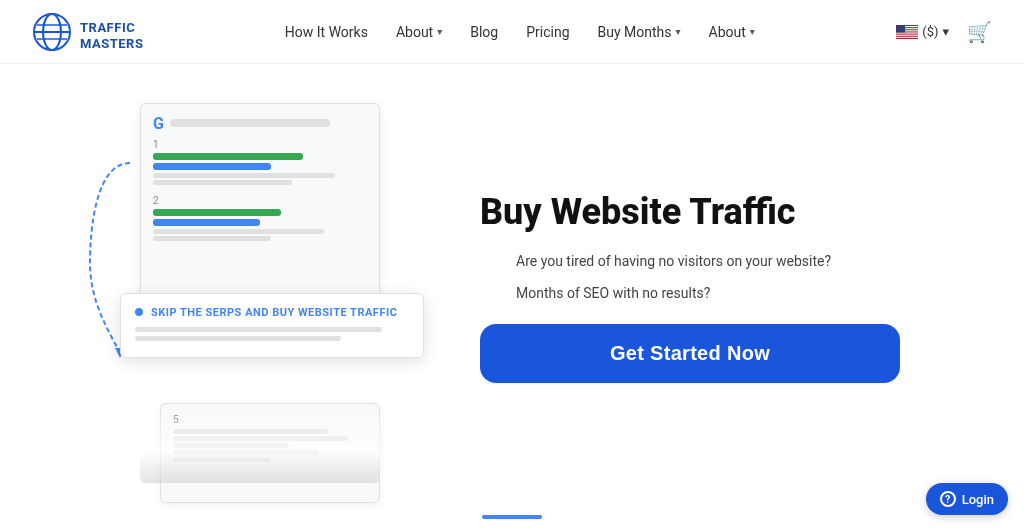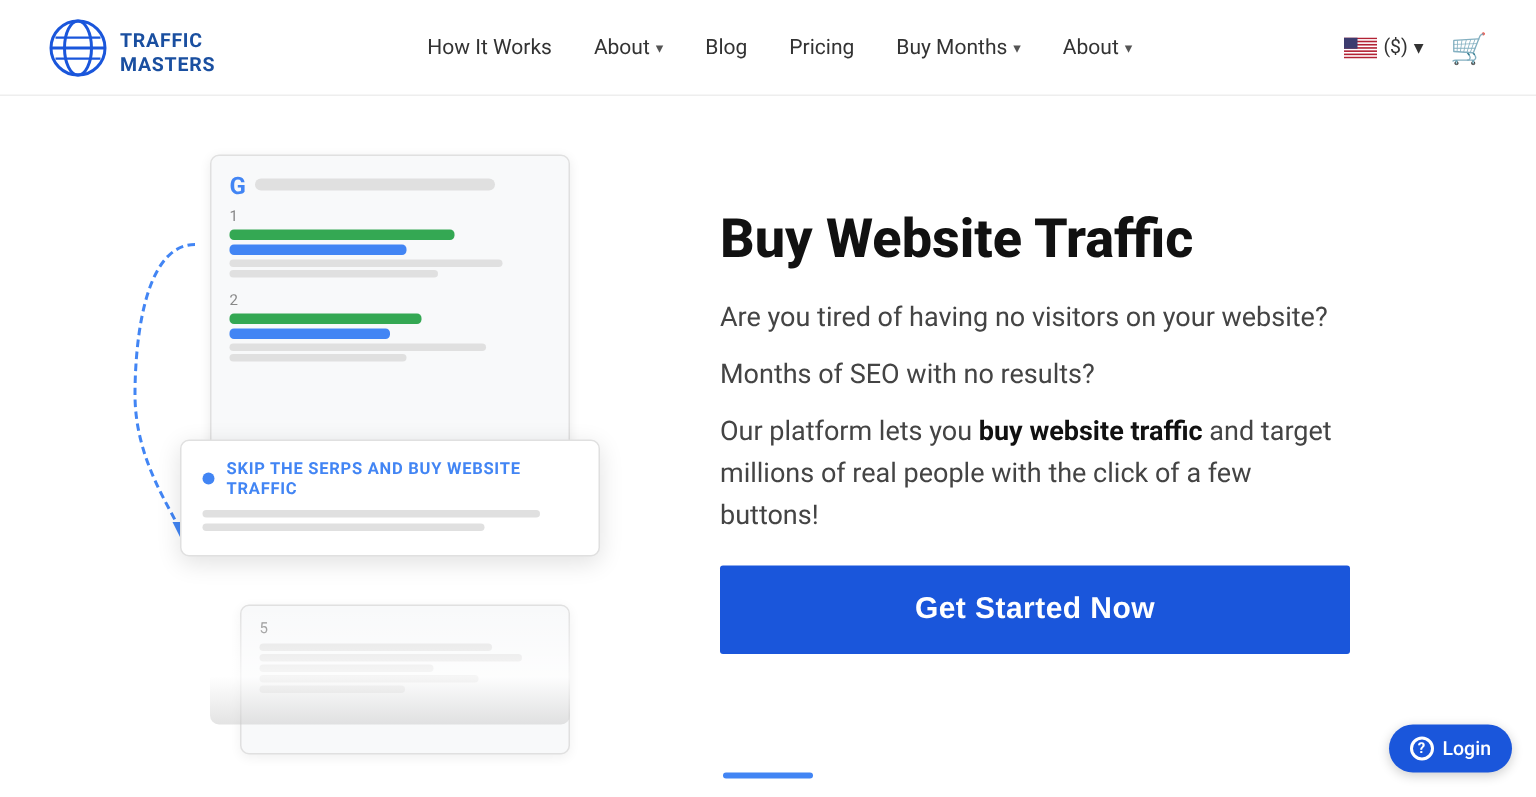--- a/index.html
+++ b/index.html
@@ -157,21 +157,21 @@
       height: 5px;
       background: #e0e0e0;
       border-radius: 3px;
       margin-bottom: 2px;
     }
 
     .highlight-card {
       position: absolute;
       left: 40px;
       top: 200px;
-      width: 280px;
+      width: 304px;
       background: #fff;
       border: 1px solid #e0e0e0;
       border-radius: 6px;
       padding: 12px 14px;
       box-shadow: 0 4px 16px rgba(0,0,0,0.12);
       z-index: 10;
     }
     .highlight-card-inner {
       display: flex;
       align-items: center;
@@ -236,40 +236,41 @@
       max-width: 420px;
     }
     .hero-title {
       font-size: 36px;
       font-weight: 800;
       color: #111;
       margin-bottom: 18px;
       line-height: 1.15;
     }
     .hero-body p {
-      font-size: 18px;
+      font-size: 14px;
       color: #444;
       margin-bottom: 10px;
       line-height: 1.55;
+      margin-left: 36px;
     }
     .hero-body p strong {
       font-weight: 700;
       color: #111;
     }
     .cta-button {
       display: block;
       width: 100%;
       padding: 18px 0;
       background: #1a56db;
       color: #fff;
       font-size: 20px;
       font-weight: 600;
       text-align: center;
       border: none;
-      border-radius: 2px;
+      border-radius: 16px;
       cursor: pointer;
       margin-top: 20px;
       letter-spacing: 0.3px;
     }
 
     
     .scroll-indicator {
       position: absolute;
       bottom: 12px;
       left: 50%;
@@ -430,23 +431,20 @@
 
     <div class="blur-overlay"></div>
 
   </div>
 
   <div class="right-content">
     <h1 class="hero-title">Buy Website Traffic</h1>
     <div class="hero-body">
       <p>Are you tired of having no visitors on your website?</p>
       <p>Months of SEO with no results?</p>
-      <p>
-        <span>Our platform lets you </span><strong>buy website traffic</strong><span> and target millions of real people with the click of a few buttons!</span>
-      </p>
     </div>
     <button class="cta-button">Get Started Now</button>
   </div>
 
 </div>
 
 <div class="scroll-indicator"></div>
 
 <div class="help-button">
   <div class="help-icon-circle">?</div>

